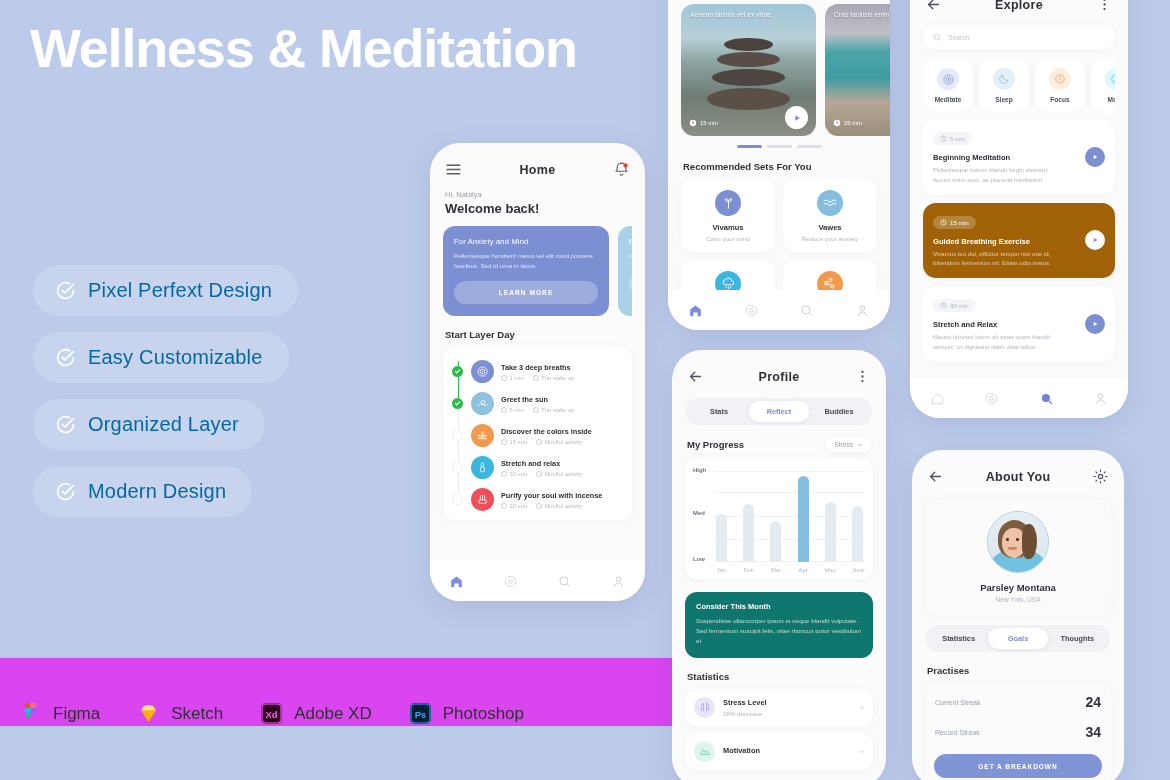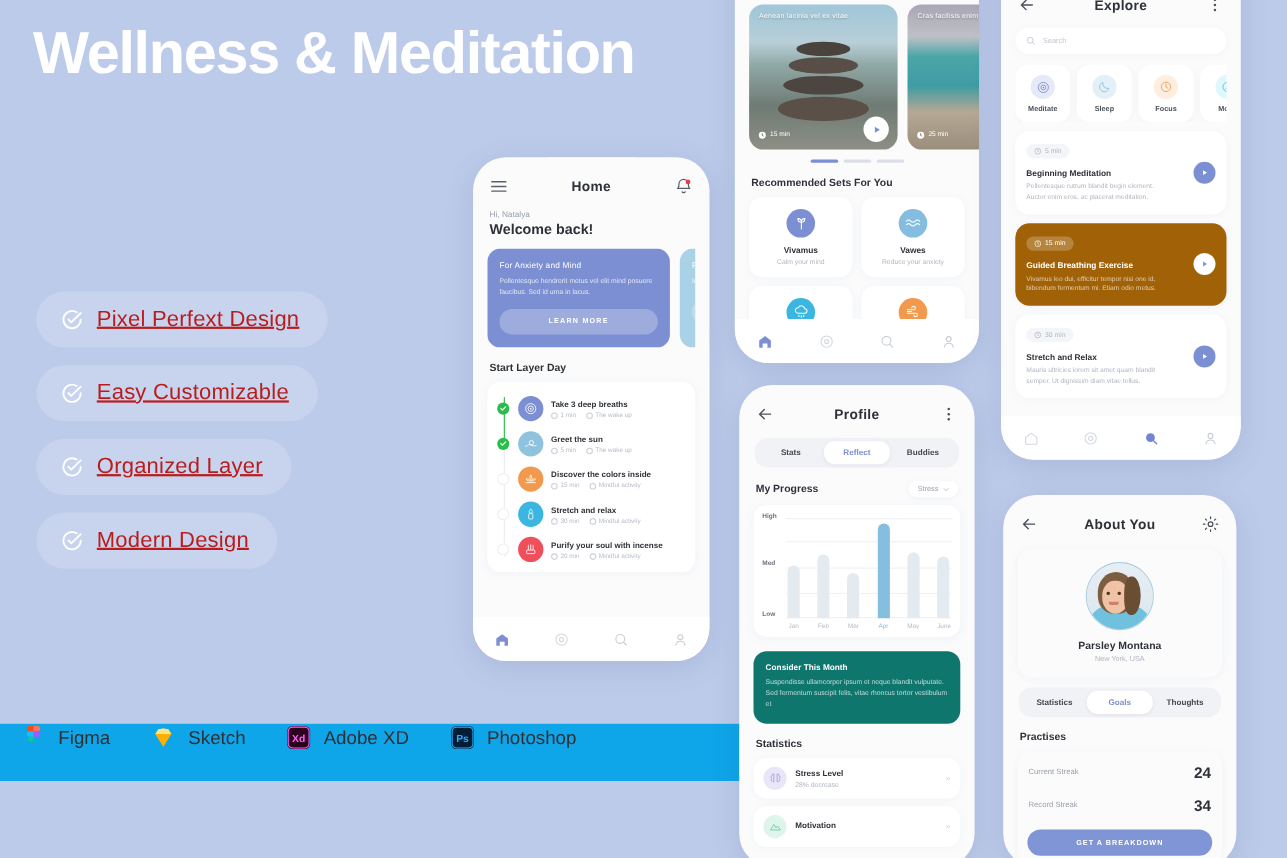--- a/index.html
+++ b/index.html
@@ -25,30 +25,29 @@
   .features { position: absolute; left: 33px; top: 265px; }
   .feat-pill {
     display: flex; align-items: center; gap: 12px;
     background: rgba(255,255,255,0.17);
     border-radius: 34px;
     padding: 14px 26px 14px 22px;
     margin-bottom: 16px;
     width: fit-content;
   }
   .feat-label {
-    color: #b91c1c; font-size: 20px; font-weight: 400; letter-spacing: 0.2px;
+    color: #0369a1; font-size: 20px; font-weight: 400; letter-spacing: 0.2px;
     white-space: nowrap;
-    text-decoration: underline;
   }
   .check-ic { width: 21px; height: 21px; flex: 0 0 21px; display:block; }
 
   
   .tools {
-    position: absolute; left: 0; top: 658px; width: 676px; height: 52px;
-    background: #0ea5e9; display: flex; align-items: flex-start; padding-left: 18px;
+    position: absolute; left: 0; top: 658px; width: 676px; height: 68px;
+    background: #d946ef; display: flex; align-items: flex-end; padding-left: 18px;
   }
   .tool { display: flex; align-items: center; gap: 10px; margin-right: 36px; }
   .tool-name { font-size: 17px; color: #2f3033; }
   .tool-ic { width: 25px; height: 25px; flex: 0 0 25px; display:block; }
 
   
   .phone {
     position: absolute; background: #fbfbfc;
     border-radius: 30px; overflow: hidden;
     box-shadow: 0 6px 26px rgba(70,90,140,0.16);

